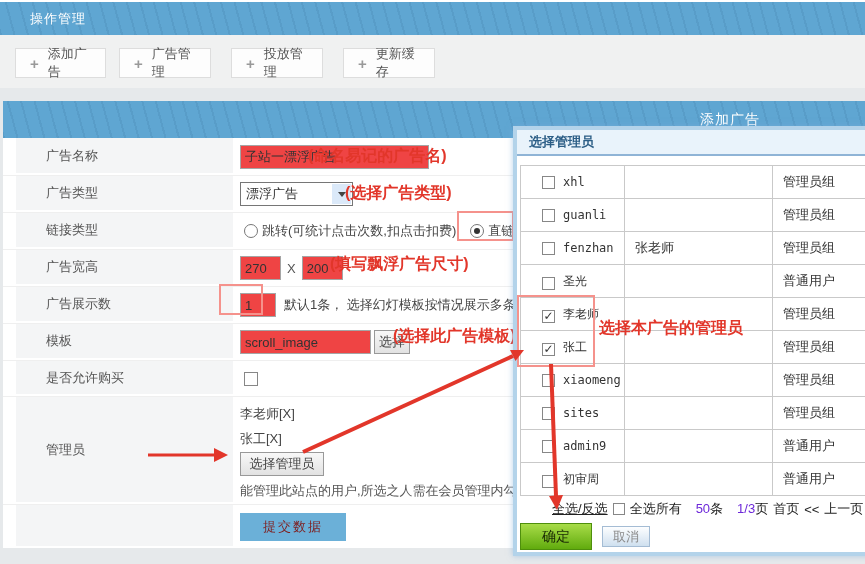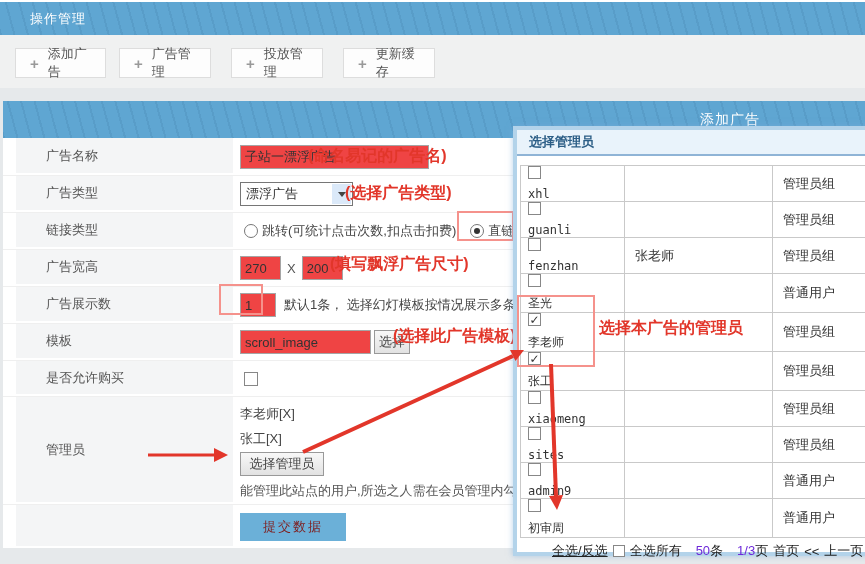--- a/index.html
+++ b/index.html
@@ -71,21 +71,21 @@
   .popup-title{
     height:24px;background:#e9f3fb;border-bottom:2px solid #8fb4d6;
     display:flex;align-items:center;padding-left:12px;
     color:#2c5e86;font-weight:bold;font-size:13px;
   }
   .ptable{margin:9px 0 0 3px;border-collapse:collapse;width:412px;}
   .ptable td{border:1px solid #c9c9c9;height:32px;padding:0;}
   .ptable .c1{width:103px;}
   .ptable .c2{width:137px;color:#333;font-size:13px;padding-left:10px;}
   .ptable .c3{color:#333;font-size:13px;padding-left:10px;}
-  .pname{display:flex;align-items:flex-start;gap:8px;margin-left:7px;flex-direction:column;}
+  .pname{display:flex;align-items:flex-end;gap:8px;margin-left:21px;}
   .pname .nm{font-family:"DejaVu Sans Mono","Liberation Mono",monospace;font-size:12px;color:#333;}
   .pcb{width:13px;height:13px;}
   .pager{margin:4px 0 0 35px;height:18px;display:flex;align-items:center;gap:5px;color:#222;font-size:13px;white-space:nowrap;}
   .pager .lnk{text-decoration:underline;cursor:pointer;}
   .pager .num{color:#6d28d9;margin-left:9px;}
   .pager .cbx{width:12px;height:12px;}
   .pbtns{margin:5px 0 0 3px;display:flex;align-items:center;}
   .okbtn{
     width:72px;height:27px;box-sizing:border-box;border:1px solid #4e8f0c;
     background:linear-gradient(#a8dc48,#61ab0e);color:#1b2a05;font-size:14px;

